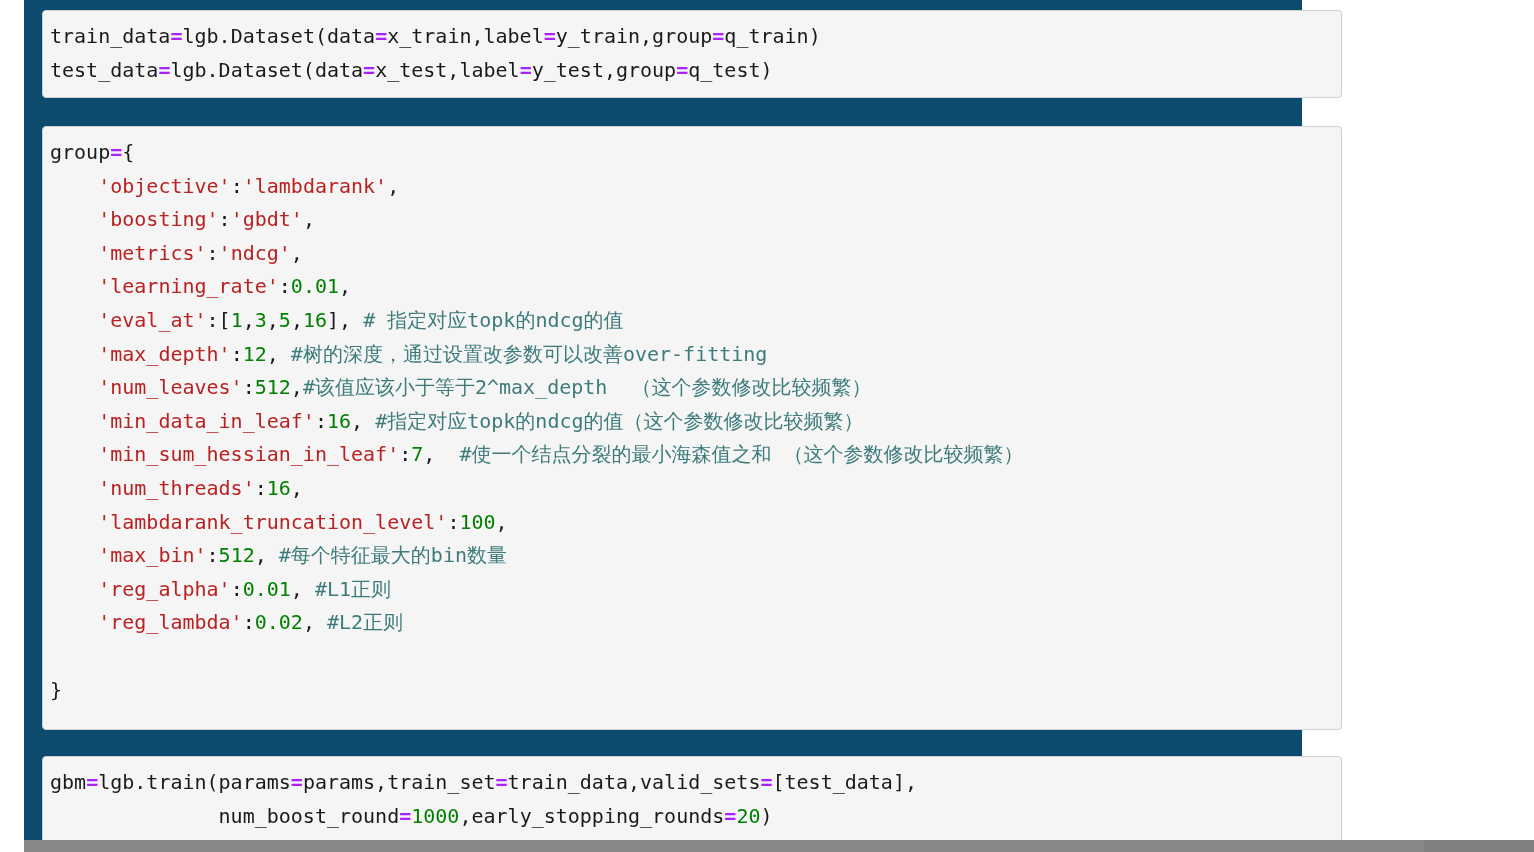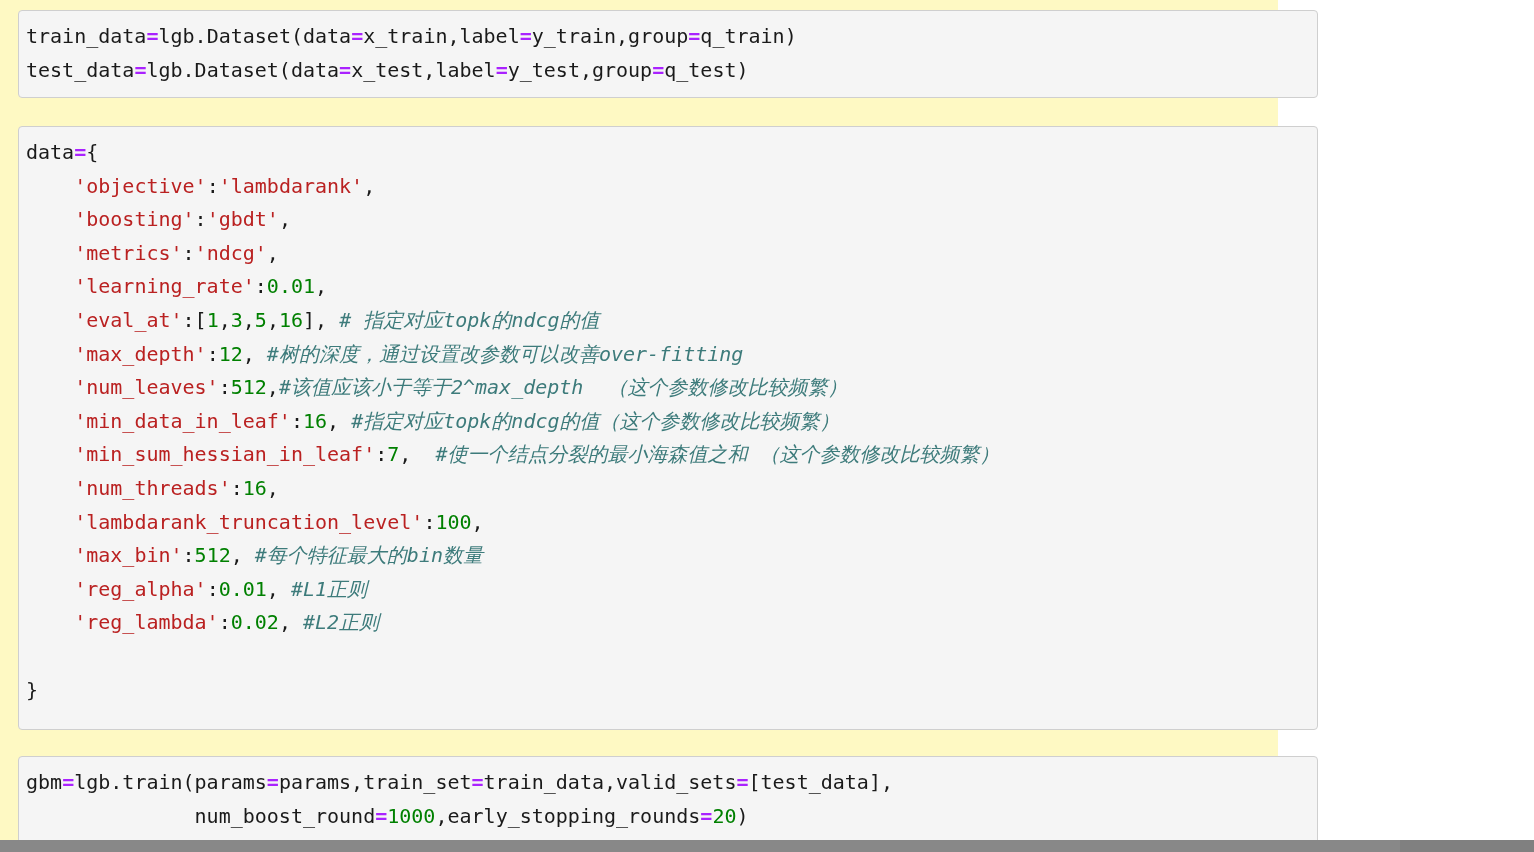--- a/index.html
+++ b/index.html
@@ -11,22 +11,23 @@
     width: 1534px;
     height: 852px;
     overflow: hidden;
     font-family: "DejaVu Sans Mono", "Liberation Mono", monospace;
   }
 
   .page {
     position: relative;
     width: 1278px;
     height: 852px;
-    background: #fef9c3;
+    background: #0c4a6e;
     box-sizing: border-box;
+    margin-left: 24px;
   }
 
   
   .code-block {
     position: absolute;
     left: 18px;
     right: -40px;               
     background: #f5f5f5;
     border: 1px solid #cfcfcf;
     border-radius: 4px;
@@ -48,21 +49,21 @@
     color: #1a1a1a;
     white-space: pre;
     letter-spacing: 0px;
     tab-size: 4;
   }
 
   
   .tok-op      { color: #aa22ff; font-weight: bold; }
   .tok-str     { color: #ba2121; }
   .tok-num     { color: #008000; }
-  .tok-com     { color: #3d7b7b; font-style: italic; }
+  .tok-com     { color: #3d7b7b; }
   .tok-plain   { color: #1a1a1a; }
   .tok-punc    { color: #1a1a1a; }
 
   
   .hscrollbar {
     position: absolute;
     left: 0;
     bottom: 0;
     width: 1534px;
     height: 12px;
@@ -81,21 +82,21 @@
 <body>
 
 <div class="page">
 
   <div class="code-block b1">
     <pre class="code"><span class="tok-plain">train_data</span><span class="tok-op">=</span><span class="tok-plain">lgb.Dataset(data</span><span class="tok-op">=</span><span class="tok-plain">x_train,label</span><span class="tok-op">=</span><span class="tok-plain">y_train,group</span><span class="tok-op">=</span><span class="tok-plain">q_train)</span>
 <span class="tok-plain">test_data</span><span class="tok-op">=</span><span class="tok-plain">lgb.Dataset(data</span><span class="tok-op">=</span><span class="tok-plain">x_test,label</span><span class="tok-op">=</span><span class="tok-plain">y_test,group</span><span class="tok-op">=</span><span class="tok-plain">q_test)</span></pre>
   </div>
 
   <div class="code-block b2">
-    <pre class="code"><span class="tok-plain">data</span><span class="tok-op">=</span><span class="tok-punc">{</span>
+    <pre class="code"><span class="tok-plain">group</span><span class="tok-op">=</span><span class="tok-punc">{</span>
 <span class="tok-plain">    </span><span class="tok-str">'objective'</span><span class="tok-punc">:</span><span class="tok-str">'lambdarank'</span><span class="tok-punc">,</span>
 <span class="tok-plain">    </span><span class="tok-str">'boosting'</span><span class="tok-punc">:</span><span class="tok-str">'gbdt'</span><span class="tok-punc">,</span>
 <span class="tok-plain">    </span><span class="tok-str">'metrics'</span><span class="tok-punc">:</span><span class="tok-str">'ndcg'</span><span class="tok-punc">,</span>
 <span class="tok-plain">    </span><span class="tok-str">'learning_rate'</span><span class="tok-punc">:</span><span class="tok-num">0.01</span><span class="tok-punc">,</span>
 <span class="tok-plain">    </span><span class="tok-str">'eval_at'</span><span class="tok-punc">:[</span><span class="tok-num">1</span><span class="tok-punc">,</span><span class="tok-num">3</span><span class="tok-punc">,</span><span class="tok-num">5</span><span class="tok-punc">,</span><span class="tok-num">16</span><span class="tok-punc">], </span><span class="tok-com"># 指定对应topk的ndcg的值</span>
 <span class="tok-plain">    </span><span class="tok-str">'max_depth'</span><span class="tok-punc">:</span><span class="tok-num">12</span><span class="tok-punc">, </span><span class="tok-com">#树的深度，通过设置改参数可以改善over-fitting</span>
 <span class="tok-plain">    </span><span class="tok-str">'num_leaves'</span><span class="tok-punc">:</span><span class="tok-num">512</span><span class="tok-punc">,</span><span class="tok-com">#该值应该小于等于2^max_depth  （这个参数修改比较频繁）</span>
 <span class="tok-plain">    </span><span class="tok-str">'min_data_in_leaf'</span><span class="tok-punc">:</span><span class="tok-num">16</span><span class="tok-punc">, </span><span class="tok-com">#指定对应topk的ndcg的值（这个参数修改比较频繁）</span>
 <span class="tok-plain">    </span><span class="tok-str">'min_sum_hessian_in_leaf'</span><span class="tok-punc">:</span><span class="tok-num">7</span><span class="tok-punc">,  </span><span class="tok-com">#使一个结点分裂的最小海森值之和 （这个参数修改比较频繁）</span>
 <span class="tok-plain">    </span><span class="tok-str">'num_threads'</span><span class="tok-punc">:</span><span class="tok-num">16</span><span class="tok-punc">,</span>

